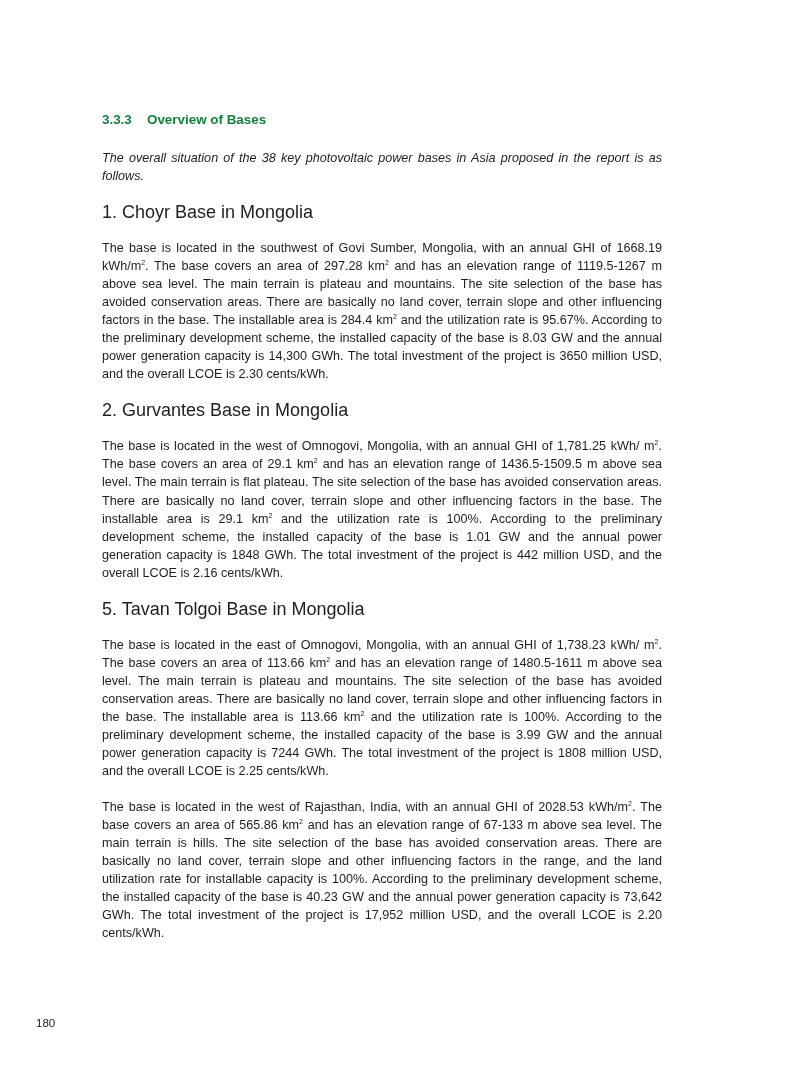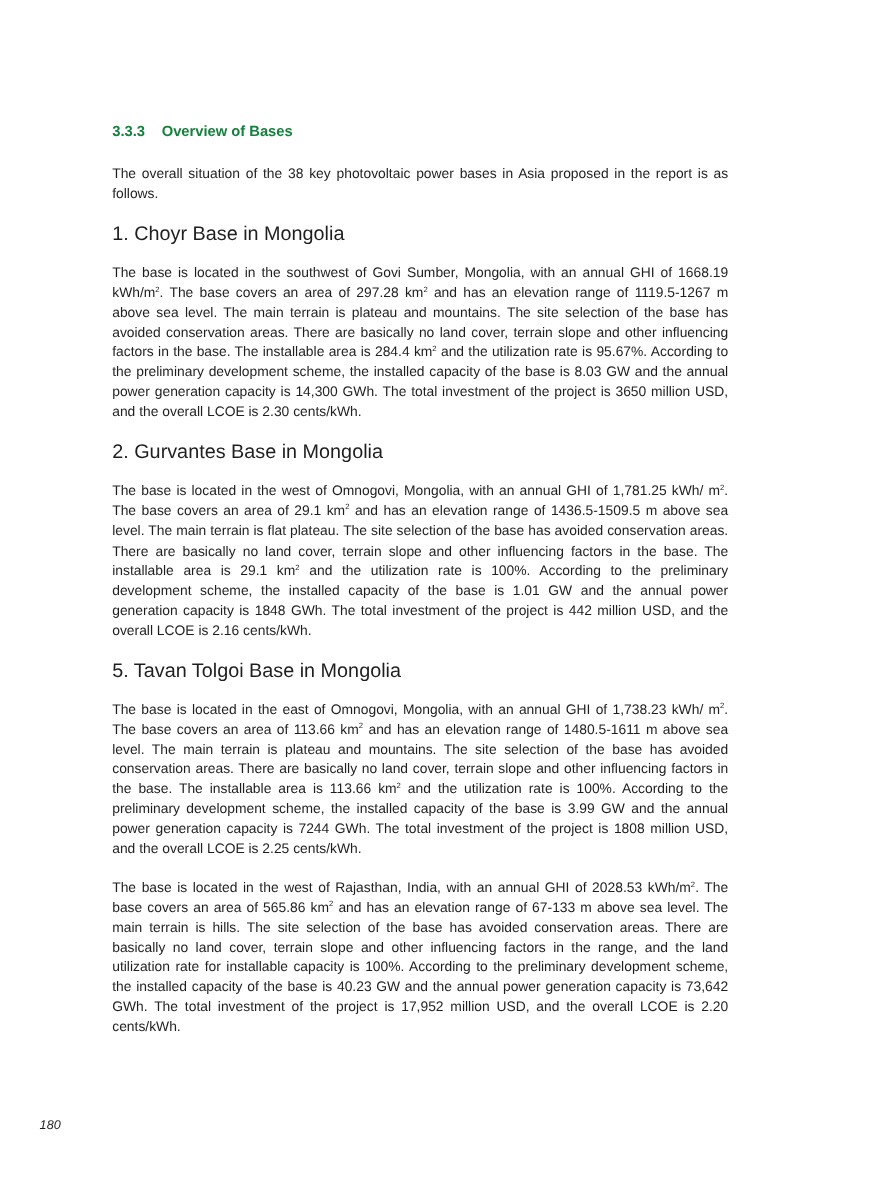--- a/index.html
+++ b/index.html
@@ -8,32 +8,32 @@
     font-family: "Liberation Sans", sans-serif; color: #1e1e1e;
   }
   .content {
     position: absolute; left: 102px; top: 111px; width: 560px;
   }
   .section-heading {
     font-size: 13.4px; font-weight: bold; margin: 0; line-height: 18px; color: #15803d;
   }
   .section-heading .num { display: inline-block; width: 45px; }
   .intro {
-    margin: 20px 0 0 0; font-size: 12.6px; line-height: 18px; text-align: justify;
+    margin: 20px 0 0 0; font-size: 12.6px; line-height: 18px; text-align: justify; font-style: italic;
   }
   .base-title {
     margin: 18px 0 0 0; font-size: 18px; line-height: 18px;
   }
   .base-body {
     margin: 18px 0 0 0; font-size: 12.6px; line-height: 18.05px; text-align: justify;
     text-align-last: left;
   }
   sup { font-size: 7px; line-height: 0; vertical-align: 5px; }
   .page-number {
-    position: absolute; left: 36px; top: 1017px; font-size: 11.5px; color: #1e1e1e; font-style: italic;
+    position: absolute; left: 36px; top: 1017px; font-size: 11.5px; color: #1e1e1e;
   }
 </style>
 </head>
 <body>
 
 <div class="content">
   <h3 class="section-heading">
     <span class="num">3.3.3</span><span>Overview of Bases</span>
   </h3>
   <p class="intro">The overall situation of the 38 key photovoltaic power bases in Asia proposed in the report is as follows.</p>

